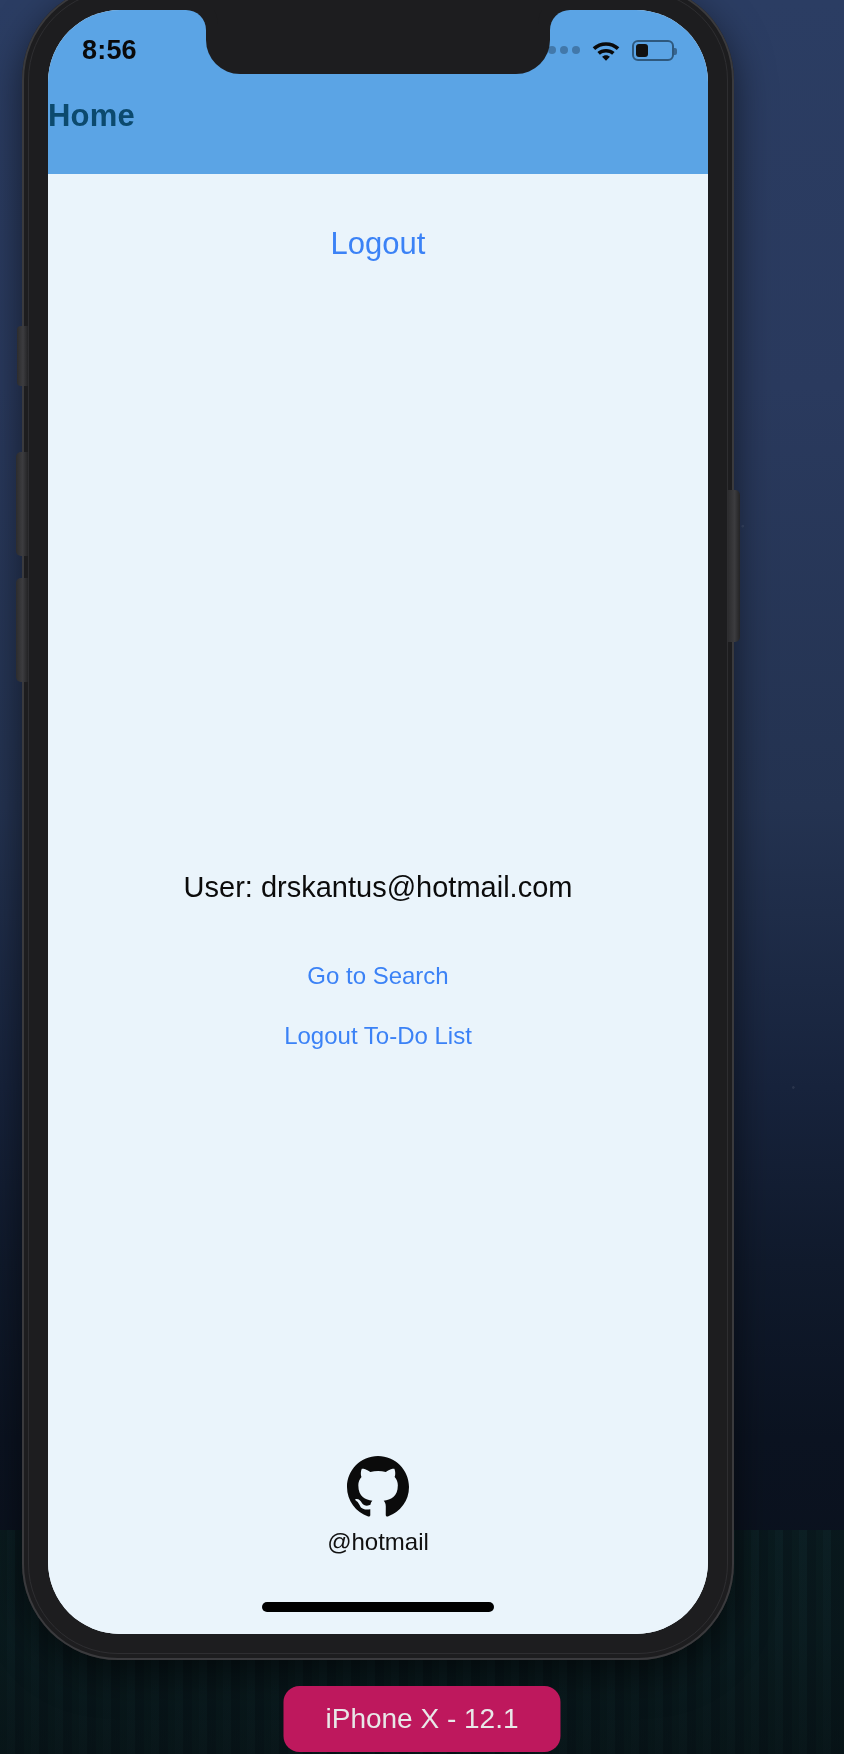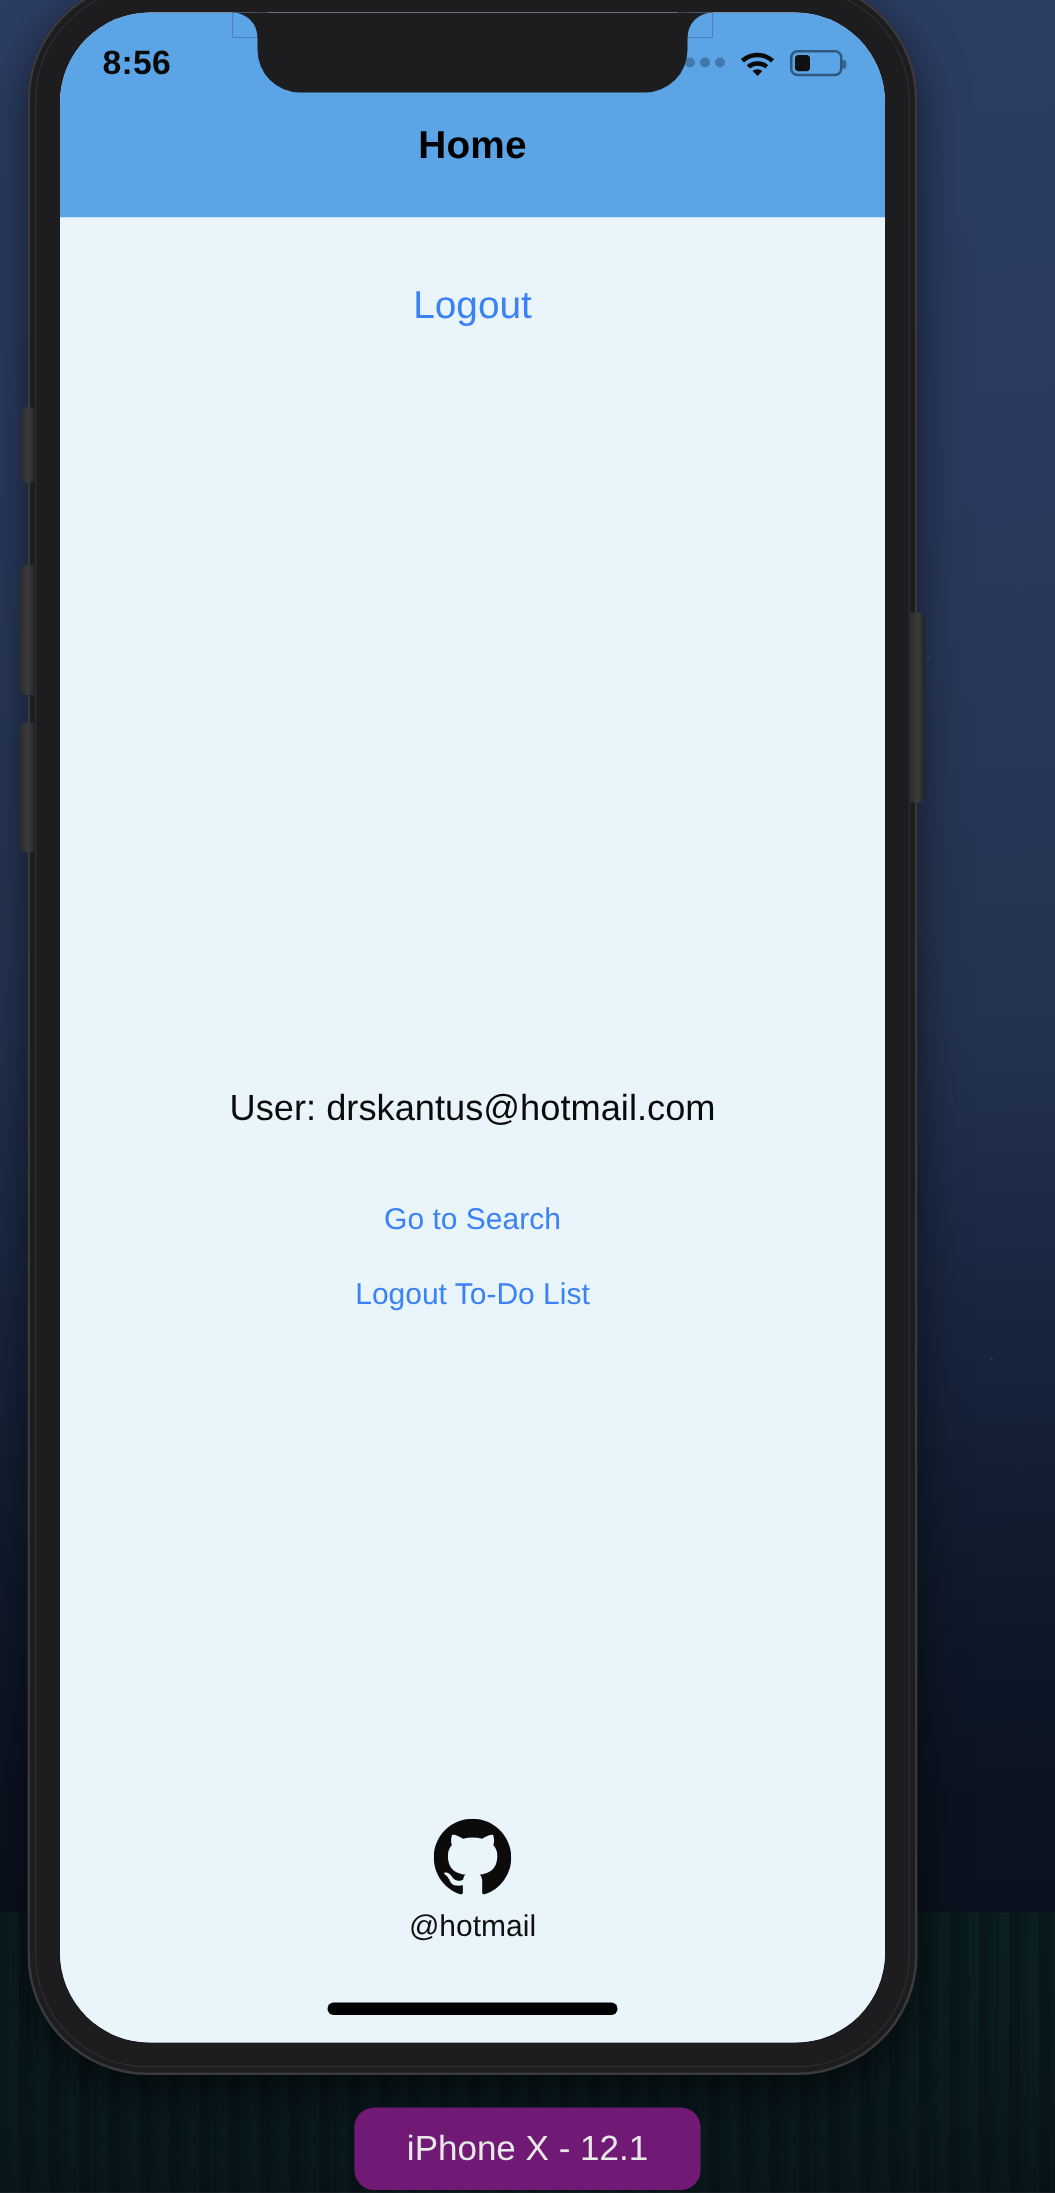--- a/index.html
+++ b/index.html
@@ -169,22 +169,21 @@
     border-top-right-radius: 20px;
     box-shadow: 6px -6px 0 6px #1d1d1f;
   }
   .notch::after {
     right: -20px;
     border-top-left-radius: 20px;
     box-shadow: -6px -6px 0 6px #1d1d1f;
   }
 
   .navbar-title {
-    text-align: center;
-    color: #000000;
+    color: #0c4a6e;
     font-size: 31px;
     font-weight: bold;
     line-height: 1;
     padding-top: 28px;
     letter-spacing: 0.2px;
   }
 
   
   .content {
     position: relative;
@@ -245,21 +244,21 @@
     border-radius: 6px;
     background: #000;
   }
 
   
   .device-pill {
     position: absolute;
     left: 50%;
     transform: translateX(-50%);
     top: 1686px;
-    background: #701a75;
+    background: #be185d;
     color: #e8e8e8;
     font-size: 28px;
     padding: 17px 42px;
     border-radius: 16px;
     z-index: 3;
     white-space: nowrap;
   }
 </style>
 </head>
 <body>

